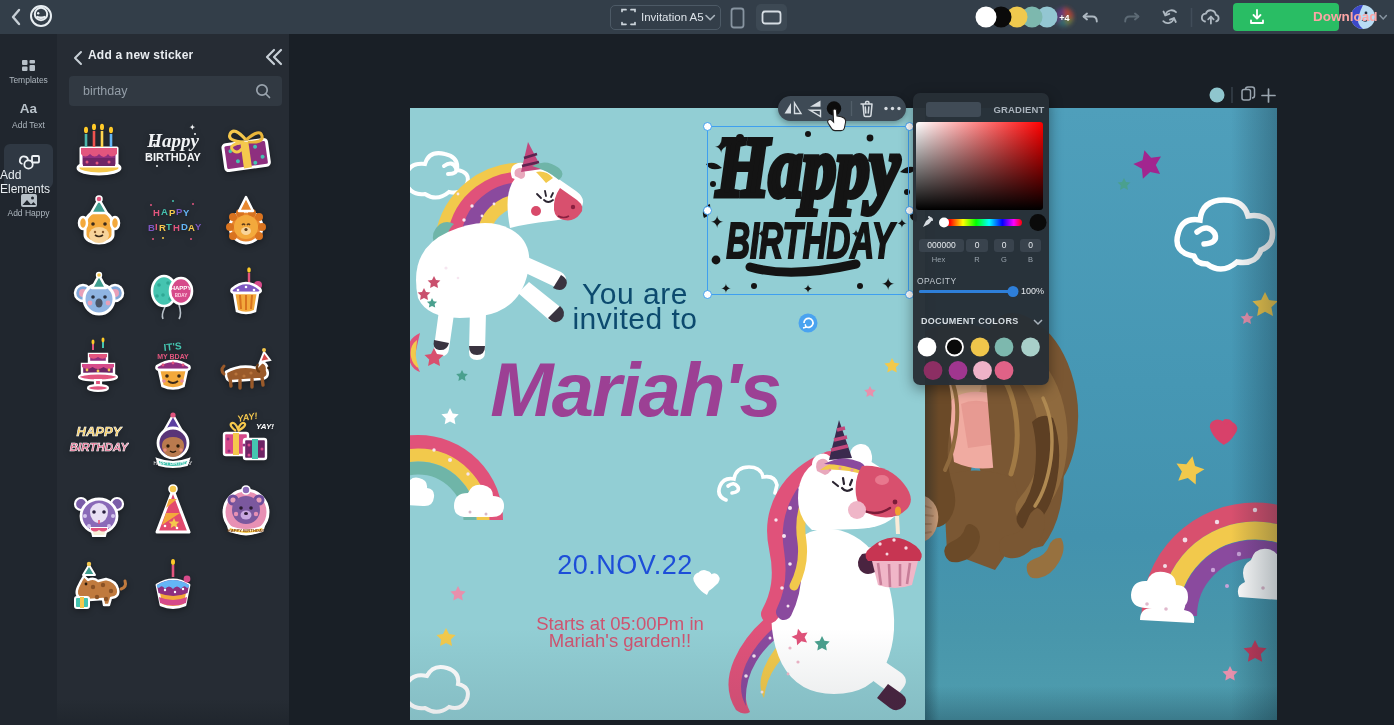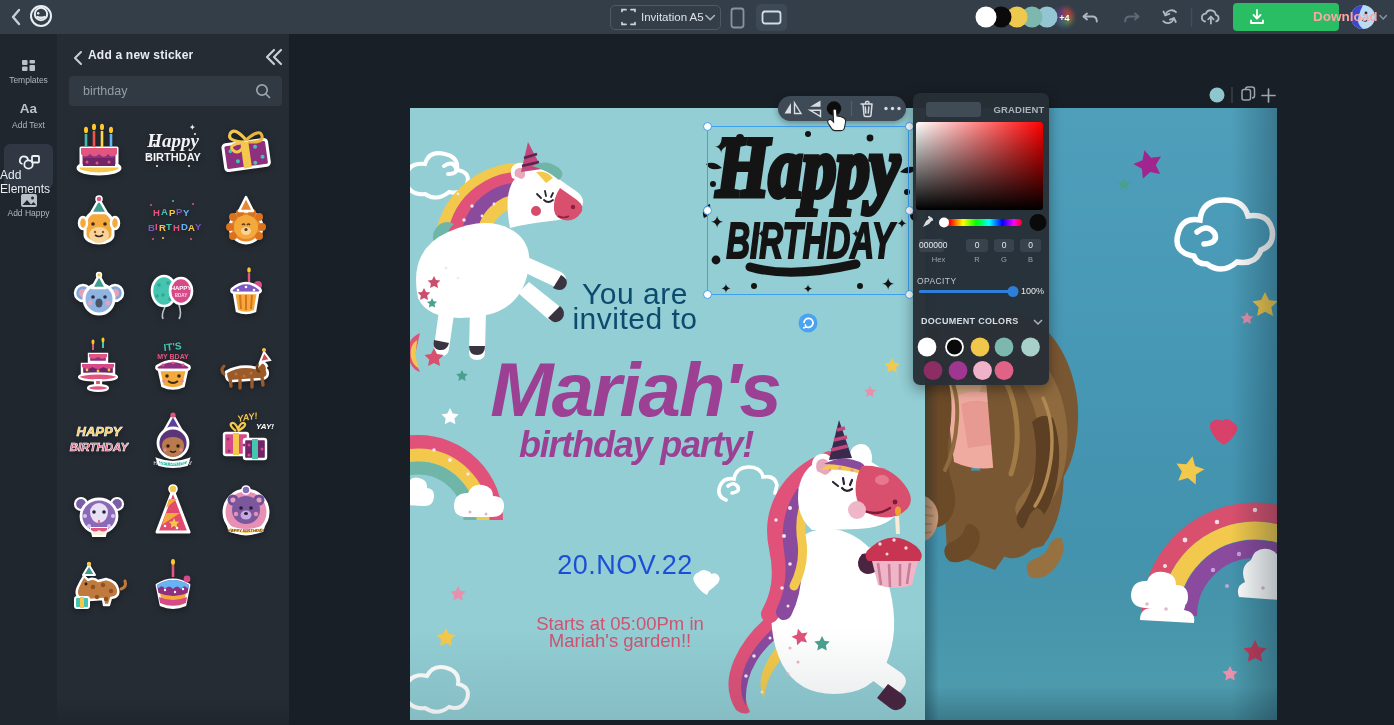--- a/index.html
+++ b/index.html
@@ -730,21 +730,20 @@
             <circle cx="450" cy="178" r="3"></circle>
           <path d="M300 96 q-10 4 -6 14 q8 -2 6 -14 z"></path>
             <path d="M500 100 q10 4 6 14 q-8 -2 -6 -14 z"></path>
           <path d="M312 60 q-8 -8 -16 -4 q4 8 16 4 z"></path>
             <path d="M490 64 q8 -8 16 -4 q-4 8 -16 4 z"></path>
         </g>
       </svg>
 
       <div class="cardtxt" style="left:75px; top:173px; width:300px; font-size:30px; line-height:25px; color:#0c4a6e; letter-spacing:.5px;">You are<br>invited to</div>
       <div class="cardtxt" style="left:0px; top:238px; width:450px; font-size:76px; font-weight:bold; font-style:italic; color:#9c4094; letter-spacing:-2px;">Mariah's</div>
-      <div class="cardtxt" style="left:0px; top:316px; width:452px; font-size:36px; font-weight:bold; font-style:italic; color:#9c4094; letter-spacing:-1.2px;">birthday party!</div>
       <div class="cardtxt" style="left:65px; top:442px; width:300px; font-size:27px; color:#1d4ed8; letter-spacing:.5px;">20.NOV.22</div>
       <div class="cardtxt" style="left:60px; top:508px; width:300px; font-size:18.5px; line-height:16.5px; color:#ce5470;">Starts at 05:00Pm in<br>Mariah's garden!!</div>
       <div style="position:absolute;left:0;top:520px;width:515px;height:92px;background:linear-gradient(180deg,rgba(20,40,50,0) 0%,rgba(20,40,50,.10) 100%);"></div>
     </div>
     <div id="photo">
       <svg width="352" height="612" viewBox="0 0 352 612" style="position:absolute;left:0;top:0;">
 
         <path d="M222 42 l4.5 9 9.9 1.3 -7.2 6.9 1.8 9.8 -9 -4.7 -8.8 4.7 1.6 -9.8 -7 -6.9 9.8 -1.3 z" fill="#a2258f" transform="rotate(-15 222 52)"></path>
         <path d="M199 70 l2 4 4.4 .6 -3.2 3 .8 4.3 -4 -2.1 -3.9 2.1 .7 -4.3 -3.2 -3 4.4 -.6 z" fill="#4aa08e"></path>
         <g stroke="#ffffff" stroke-width="5.5" fill="none" stroke-linecap="round">
@@ -897,21 +896,21 @@
             <stop offset=".12" stop-color="#f00"></stop>
             <stop offset=".28" stop-color="#ff0"></stop>
         <stop offset=".44" stop-color="#0f0"></stop>
             <stop offset=".6" stop-color="#0ff"></stop>
             <stop offset=".76" stop-color="#00f"></stop>
         <stop offset=".9" stop-color="#f0f"></stop>
             <stop offset="1" stop-color="#f00"></stop>
           </linearGradient>
         </defs>
     </svg>
-    <div style="position:absolute;left:6px;top:146px;width:25px;height:13px;background:#39434d;border-radius:3px;text-align:center;font-size:8.5px;color:#e6eaee;line-height:13px;">000000</div>
+    <div style="position:absolute;left:6px;top:146px;width:45px;height:13px;background:#39434d;border-radius:3px;text-align:center;font-size:8.5px;color:#e6eaee;line-height:13px;">000000</div>
     <div style="position:absolute;left:53px;top:146px;width:22px;height:13px;background:#39434d;border-radius:3px;text-align:center;font-size:8.5px;color:#e6eaee;line-height:13px;">0</div>
     <div style="position:absolute;left:81px;top:146px;width:20px;height:13px;background:#39434d;border-radius:3px;text-align:center;font-size:8.5px;color:#e6eaee;line-height:13px;">0</div>
     <div style="position:absolute;left:107px;top:146px;width:21px;height:13px;background:#39434d;border-radius:3px;text-align:center;font-size:8.5px;color:#e6eaee;line-height:13px;">0</div>
     <div style="position:absolute;left:6px;top:162px;width:39px;text-align:center;font-size:7.5px;color:#9aa4ad;">Hex</div>
     <div style="position:absolute;left:53px;top:162px;width:22px;text-align:center;font-size:7.5px;color:#9aa4ad;">R</div>
     <div style="position:absolute;left:81px;top:162px;width:20px;text-align:center;font-size:7.5px;color:#9aa4ad;">G</div>
     <div style="position:absolute;left:107px;top:162px;width:21px;text-align:center;font-size:7.5px;color:#9aa4ad;">B</div>
     <div style="position:absolute;left:4px;top:183px;font-size:8.5px;color:#c3cad1;letter-spacing:.4px;">OPACITY</div>
     <svg width="136" height="18" style="position:absolute;left:0;top:190px;">
       <rect x="6" y="7" width="99" height="3" rx="1.5" fill="#55606a"></rect>

